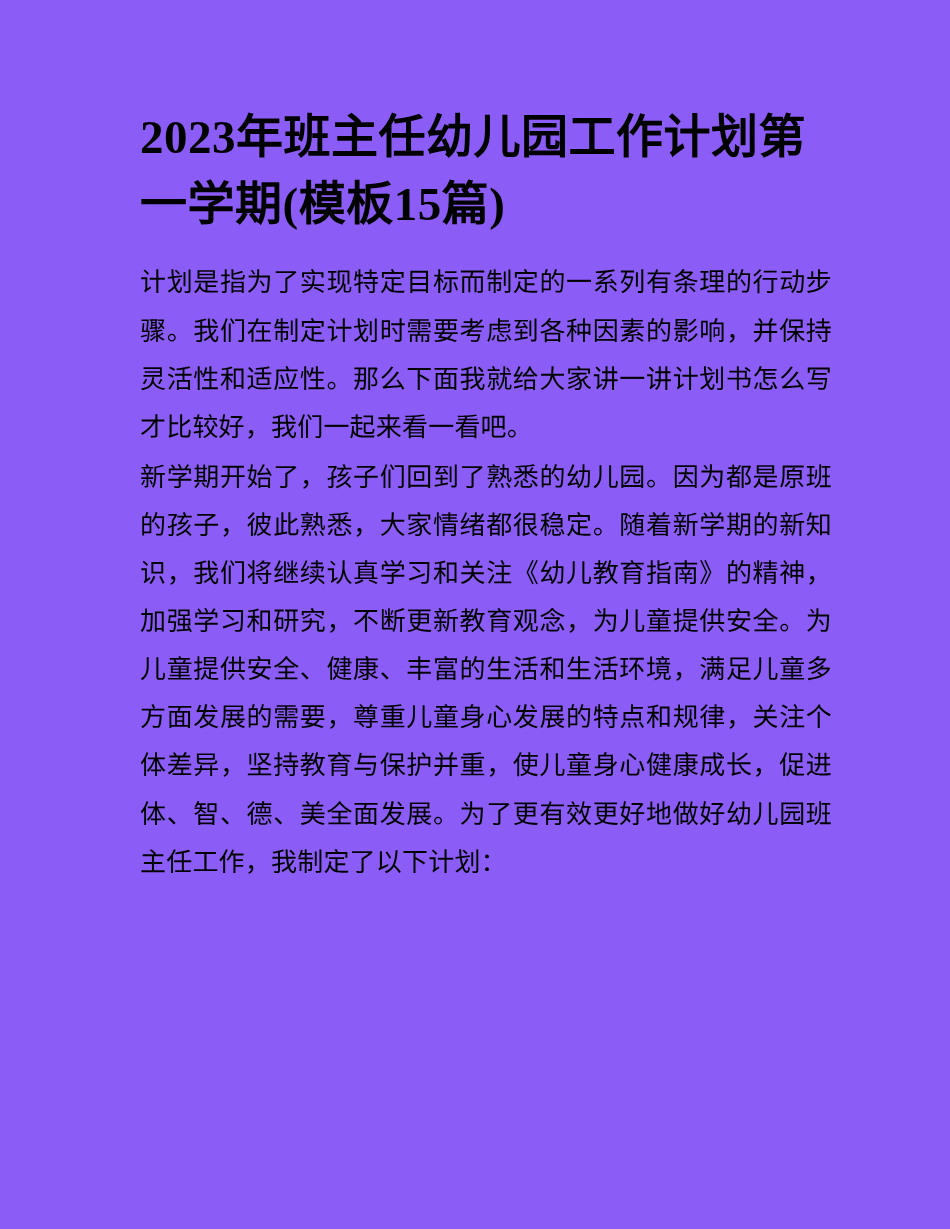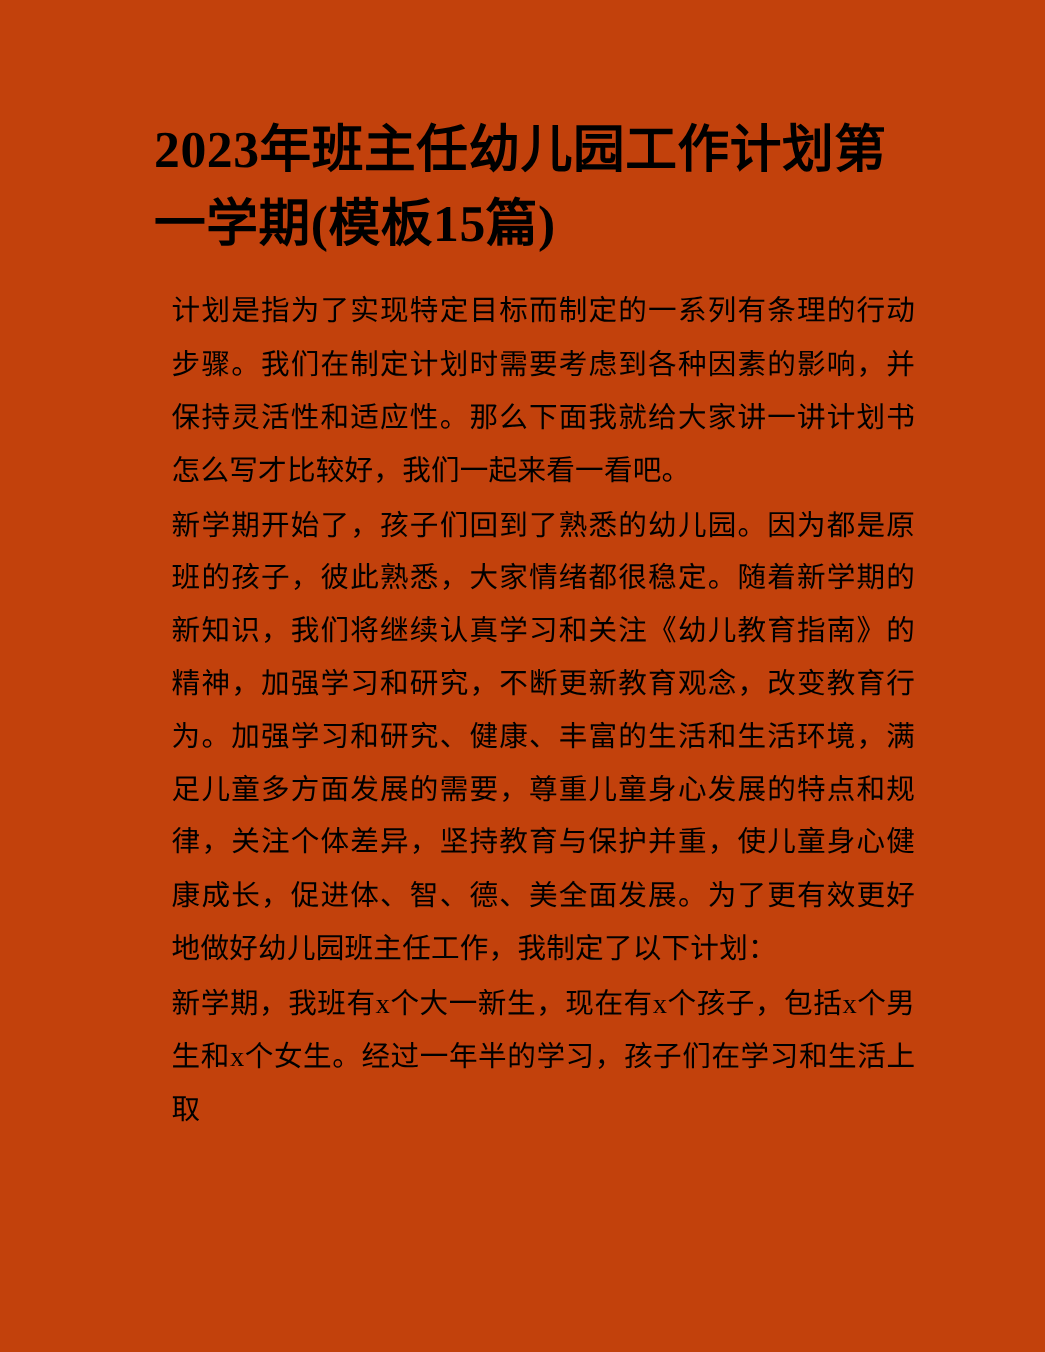--- a/index.html
+++ b/index.html
@@ -9,43 +9,42 @@
   }
   body {
     font-family: "Liberation Serif", "DejaVu Serif", serif;
     color: #000000;
   }
   .page {
     position: relative;
     width: 950px;
     height: 1229px;
     margin: 0 auto;
-    background: #c2410c;
+    background: #8b5cf6;
     box-sizing: border-box;
     padding: 104px 118px 4px 140px;
     overflow: hidden;
   }
   .doc-title {
     font-size: 47px;
     font-weight: bold;
     line-height: 1.42;
     letter-spacing: 0.5px;
     margin: 0 0 22px 0;
     word-break: break-all;
   }
   .para {
     font-size: 26px;
     line-height: 1.85;
-    margin: 0 0 2px 16px;
+    margin: 0 0 2px 0;
     text-align: justify;
     word-break: break-all;
     letter-spacing: 0.2px;
   }
 </style>
 </head>
 <body>
 
 <div class="page">
   <h1 class="doc-title">2023年班主任幼儿园工作计划第一学期(模板15篇)</h1>
   <p class="para">计划是指为了实现特定目标而制定的一系列有条理的行动步骤。我们在制定计划时需要考虑到各种因素的影响，并保持灵活性和适应性。那么下面我就给大家讲一讲计划书怎么写才比较好，我们一起来看一看吧。</p>
-  <p class="para">新学期开始了，孩子们回到了熟悉的幼儿园。因为都是原班的孩子，彼此熟悉，大家情绪都很稳定。随着新学期的新知识，我们将继续认真学习和关注《幼儿教育指南》的精神，加强学习和研究，不断更新教育观念，改变教育行为。加强学习和研究、健康、丰富的生活和生活环境，满足儿童多方面发展的需要，尊重儿童身心发展的特点和规律，关注个体差异，坚持教育与保护并重，使儿童身心健康成长，促进体、智、德、美全面发展。为了更有效更好地做好幼儿园班主任工作，我制定了以下计划：</p>
-  <p class="para">新学期，我班有x个大一新生，现在有x个孩子，包括x个男生和x个女生。经过一年半的学习，孩子们在学习和生活上取</p>
+  <p class="para">新学期开始了，孩子们回到了熟悉的幼儿园。因为都是原班的孩子，彼此熟悉，大家情绪都很稳定。随着新学期的新知识，我们将继续认真学习和关注《幼儿教育指南》的精神，加强学习和研究，不断更新教育观念，为儿童提供安全。为儿童提供安全、健康、丰富的生活和生活环境，满足儿童多方面发展的需要，尊重儿童身心发展的特点和规律，关注个体差异，坚持教育与保护并重，使儿童身心健康成长，促进体、智、德、美全面发展。为了更有效更好地做好幼儿园班主任工作，我制定了以下计划：</p>
 </div>
 
 </body></html>

